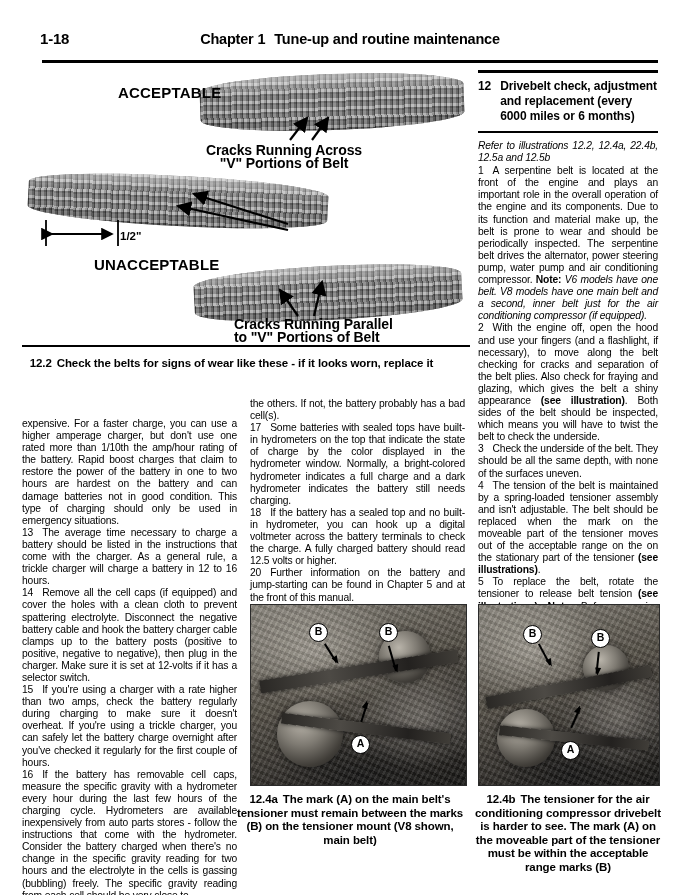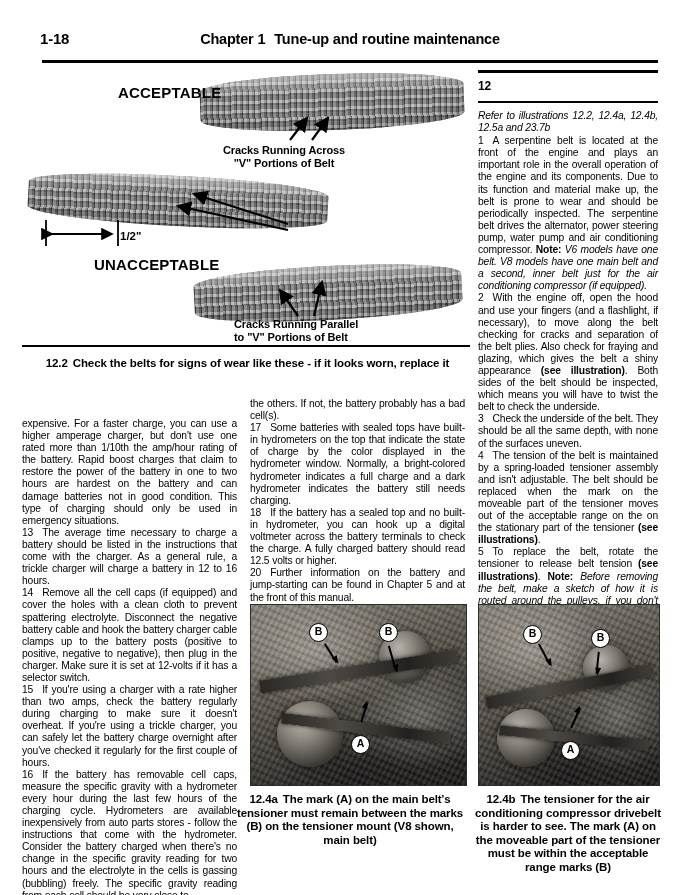--- a/index.html
+++ b/index.html
@@ -64,21 +64,21 @@
     position: absolute;
     font-size: 15px;
     font-weight: bold;
     letter-spacing: 0.2px;
   }
   .lbl-acceptable { left: 96px; top: 14px; }
   .lbl-unacceptable { left: 72px; top: 186px; }
 
   .callout {
     position: absolute;
-    font-size: 11px;
+    font-size: 14px;
     font-weight: bold;
     line-height: 13px;
     letter-spacing: -0.1px;
   }
   .co-cracks-across { left: 172px; top: 74px; text-align: center; width: 180px; }
   .co-missing { left: 168px; top: 152px; width: 200px; }
   .co-cracks-parallel { left: 212px; top: 248px; text-align: left; width: 160px; }
   .dim-half { position: absolute; left: 98px; top: 160px; font-size: 11.5px; font-weight: bold; }
 
   
@@ -144,21 +144,21 @@
   }
   .caption {
     font-size: 11.5px;
     font-weight: bold;
     line-height: 13.5px;
     text-align: center;
     letter-spacing: -0.1px;
   }
   .cap122 {
     position: absolute;
-    left: 20px;
+    left: 4px;
     top: 357px;
     width: 455px;
   }
   .cap-num { margin-right: 5px; }
 
   
   .col-right {
     position: absolute;
     left: 478px;
     top: 70px;
@@ -354,23 +354,24 @@
 
 <div class="fig122-rule"></div>
 <div class="caption cap122">
   <span class="cap-num">12.2</span><span>Check the belts for signs of wear like these - if it looks worn, replace it</span>
 </div>
 
 <div class="col-right">
   <div class="sec-rule-top"></div>
   <div class="sec-head">
     <span class="sec-num">12</span>
+    <span>Drivebelt check, adjustment and replacement (every 6000 miles or 6 months)</span>
   </div>
   <div class="sec-rule-bot"></div>
-  <p class="ref-line">Refer to illustrations 12.2, 12.4a, 12.4b, 12.5a and 23.7b</p>
+  <p class="ref-line">Refer to illustrations 12.2, 12.4a, 22.4b, 12.5a and 12.5b</p>
   <div id="section-body">
       <p class="body-p"><span class="pnum">1</span><span>A serpentine belt is located at the front of the engine and plays an important role in the overall operation of the engine and its components. Due to its function and material make up, the belt is prone to wear and should be periodically inspected. The serpentine belt drives the alternator, power steering pump, water pump and air conditioning compressor. </span><span class="bd">Note: </span><span class="it">V6 models have one belt. V8 models have one main belt and a second, inner belt just for the air conditioning compressor (if equipped).</span></p>
       <p class="body-p"><span class="pnum">2</span><span>With the engine off, open the hood and use your fingers (and a flashlight, if necessary), to move along the belt checking for cracks and separation of the belt plies. Also check for fraying and glazing, which gives the belt a shiny appearance </span><span class="bd">(see illustration)</span><span>. Both sides of the belt should be inspected, which means you will have to twist the belt to check the underside.</span></p>
       <p class="body-p"><span class="pnum">3</span><span>Check the underside of the belt. They should be all the same depth, with none of the surfaces uneven.</span></p>
       <p class="body-p"><span class="pnum">4</span><span>The tension of the belt is maintained by a spring-loaded tensioner assembly and isn't adjustable. The belt should be replaced when the mark on the moveable part of the tensioner moves out of the acceptable range on the on the stationary part of the tensioner </span><span class="bd">(see illustrations)</span><span>.</span></p>
       <p class="body-p"><span class="pnum">5</span><span>To replace the belt, rotate the tensioner to release belt tension </span><span class="bd">(see illustrations)</span><span>. </span><span class="bd">Note: </span><span class="it">Before removing the belt, make a sketch of how it is routed around the pulleys, if you don't think you can remember.</span></p>
       <p class="body-p"><span class="pnum">6</span><span>Remove the belt from the tensioner and auxiliary components and slowly release the tensioner.</span></p>
     </div>
 </div>
 

